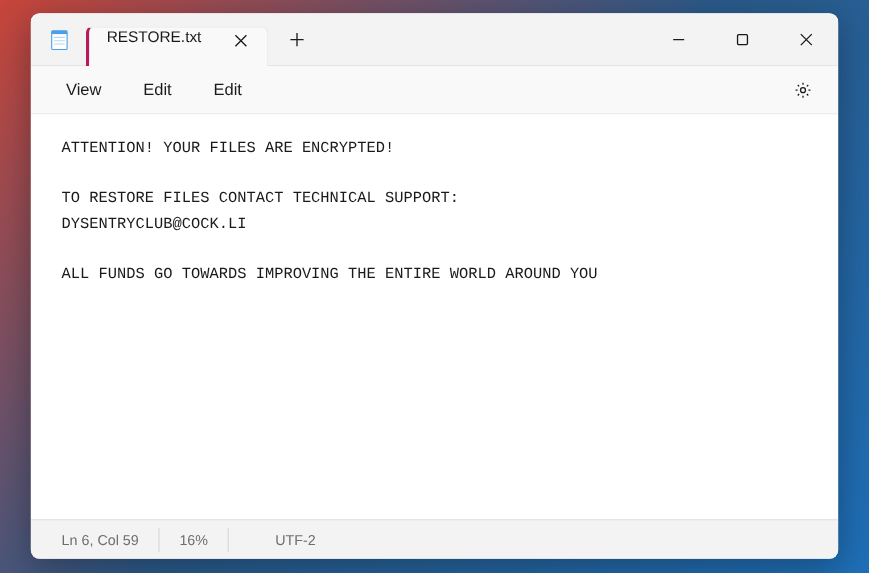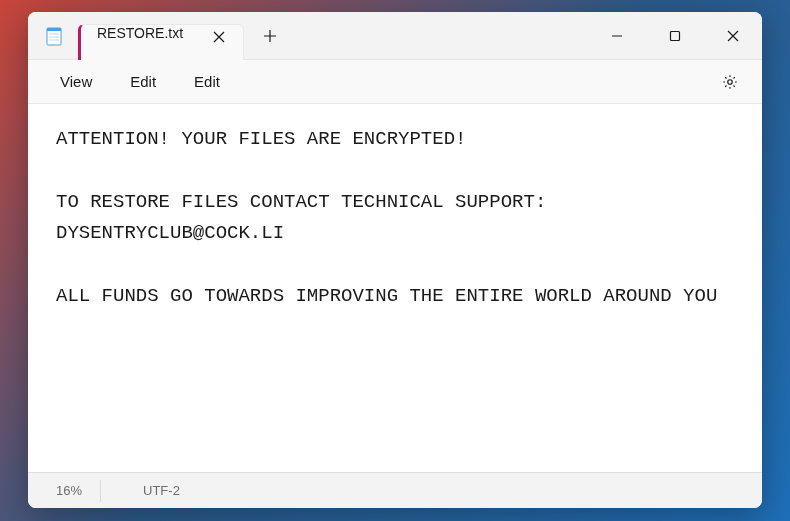--- a/index.html
+++ b/index.html
@@ -129,21 +129,21 @@
       align-items: center;
       justify-content: center;
       cursor: pointer;
       border-radius: 4px;
     }
     .content {
       flex: 1;
       padding: 20px 20px 20px 28px;
       background: #ffffff;
       font-family: Consolas, "Courier New", monospace;
-      font-size: 19px;
+      font-size: 14px;
       line-height: 1.65;
       color: #1a1a1a;
       white-space: pre-wrap;
       overflow: auto;
     }
     .statusbar {
       height: 36px;
       display: flex;
       align-items: center;
       background: #f3f3f3;
@@ -225,18 +225,19 @@
   </div>
 
   <div class="content">ATTENTION! YOUR FILES ARE ENCRYPTED!
 
 TO RESTORE FILES CONTACT TECHNICAL SUPPORT:
 DYSENTRYCLUB@COCK.LI
 
 ALL FUNDS GO TOWARDS IMPROVING THE ENTIRE WORLD AROUND YOU</div>
 
   <div class="statusbar">
+    <div class="status-cell">Ln 6, Col 59</div>
     <div class="status-cell">16%</div>
     <div class="status-spacer"></div>
     <div class="status-cell">UTF-2</div>
   </div>
 
 </div>
 
 </body></html>

